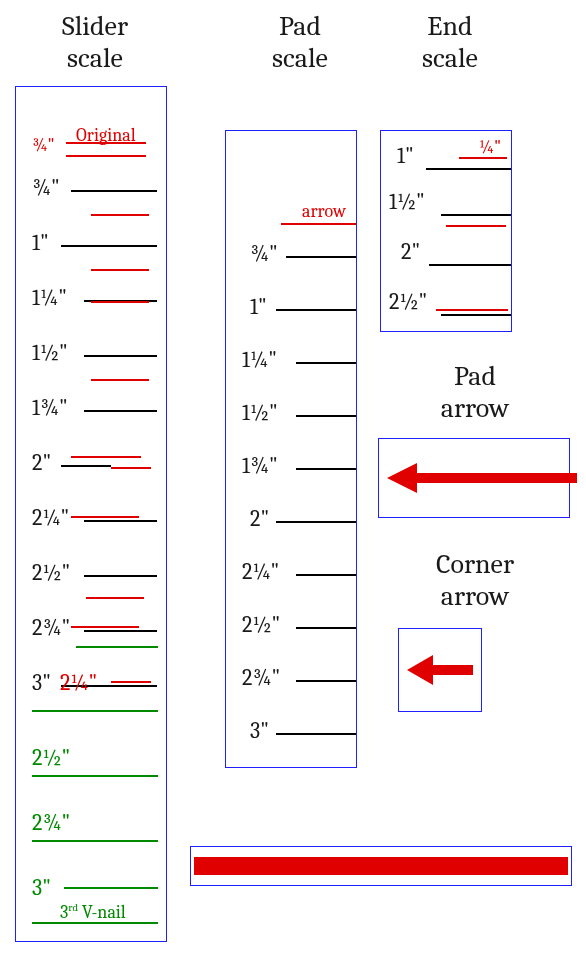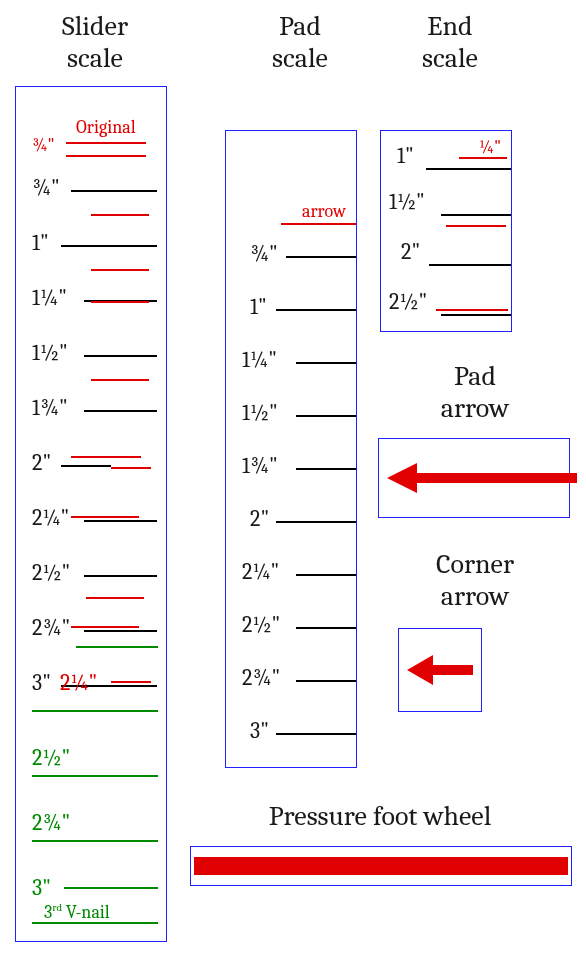--- a/index.html
+++ b/index.html
@@ -34,21 +34,21 @@
   <div class="title" style="position:absolute;left:250px;top:10px;width:100px">
     <span>Pad<br>scale</span>
   </div>
 
   <div class="title" style="position:absolute;left:400px;top:10px;width:100px">
     <span>End<br>scale</span>
   </div>
 
   <div class="box" style="left:15px;top:86px;width:150px;height:854px">
 
-    <div class="tick-label red small-label" style="left:60px;top:30px">Original</div>
+    <div class="tick-label red small-label" style="left:60px;top:38px">Original</div>
     <div class="tick-label red small-label" style="left:16px;top:48px">¾"</div>
     <div class="tick-line red" style="left:50px;width:80px;top:55px"></div>
     <div class="tick-line red" style="left:50px;width:80px;top:68px"></div>
 
     <div class="tick-label" style="left:16px;top:88px">¾"</div>
     <div class="tick-line" style="left:55px;width:86px;top:103px"></div>
     <div class="tick-line red" style="left:75px;width:58px;top:127px"></div>
 
     <div class="tick-label" style="left:16px;top:143px">1"</div>
     <div class="tick-line" style="left:45px;width:96px;top:158px"></div>
@@ -91,21 +91,21 @@
 
     <div class="tick-label green" style="left:16px;top:658px">2½"</div>
     <div class="tick-line green" style="left:16px;width:126px;top:688px"></div>
 
     <div class="tick-label green" style="left:16px;top:723px">2¾"</div>
     <div class="tick-line green" style="left:16px;width:126px;top:753px"></div>
 
     <div class="tick-label green" style="left:16px;top:788px">3"</div>
     <div class="tick-line green" style="left:48px;width:94px;top:800px"></div>
 
-    <div class="tick-label green small-label" style="left:28px;top:814px"><span>3<span class="sup">rd</span> V-nail</span></div>
+    <div class="tick-label green small-label" style="left:44px;top:814px"><span>3<span class="sup">rd</span> V-nail</span></div>
     <div class="tick-line green" style="left:16px;width:126px;top:835px"></div>
   </div>
 
   <div class="box" style="left:225px;top:130px;width:130px;height:636px">
 
     <div class="tick-label red small-label" style="right:10px;top:70px">arrow</div>
     <div class="tick-line red" style="left:55px;width:75px;top:92px"></div>
 
     <div class="tick-label" style="left:24px;top:110px">¾"</div>
     <div class="tick-line" style="left:60px;width:70px;top:125px"></div>
@@ -169,18 +169,17 @@
 
   <div class="arrow-lbl" style="left:395px;top:548px;width:160px"><span>Corner<br>arrow</span></div>
   <div class="arrow-box" style="left:398px;top:628px;width:82px;height:82px">
     <div class="arrow" style="left:8px;right:8px">
       <svg width="66" height="30" viewBox="0 0 66 30">
         <polygon points="0,15 26,0 26,10 66,10 66,20 26,20 26,30" fill="#e10000"></polygon>
       </svg>
     </div>
   </div>
 
-  <div class="pfw-lbl" style="left:200px;top:800px;width:360px"><span>Pressure foot wheel</span></div>
   <div class="pfw-box" style="left:190px;top:846px;width:380px;height:38px">
     <div class="pfw-bar" style="left:3px;right:3px;top:10px;height:18px"></div>
   </div>
 
 </div>
 
 </body></html>

